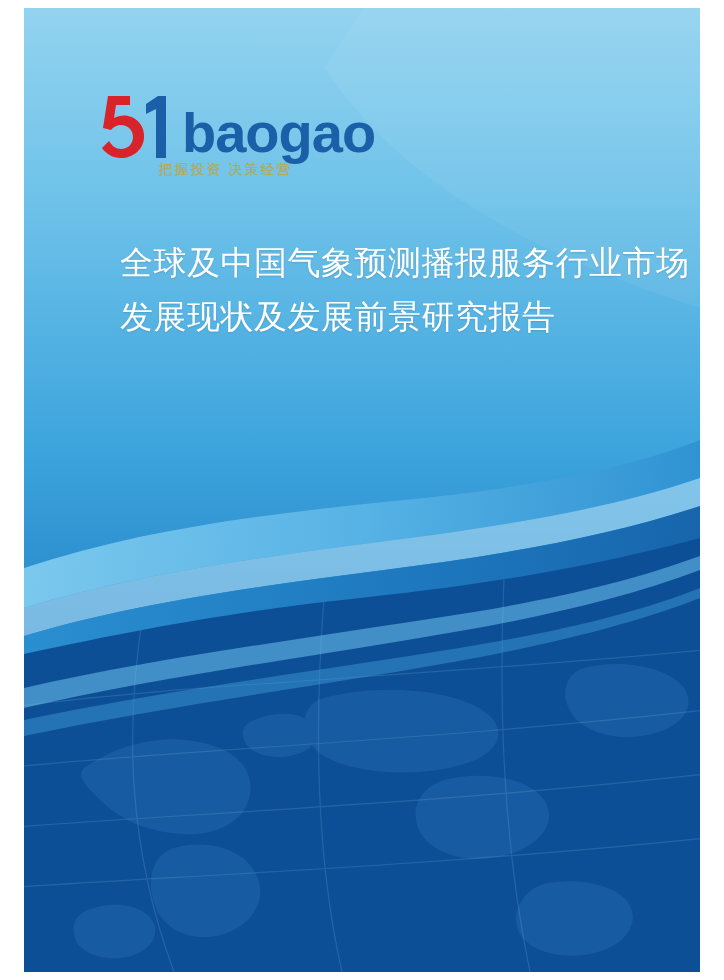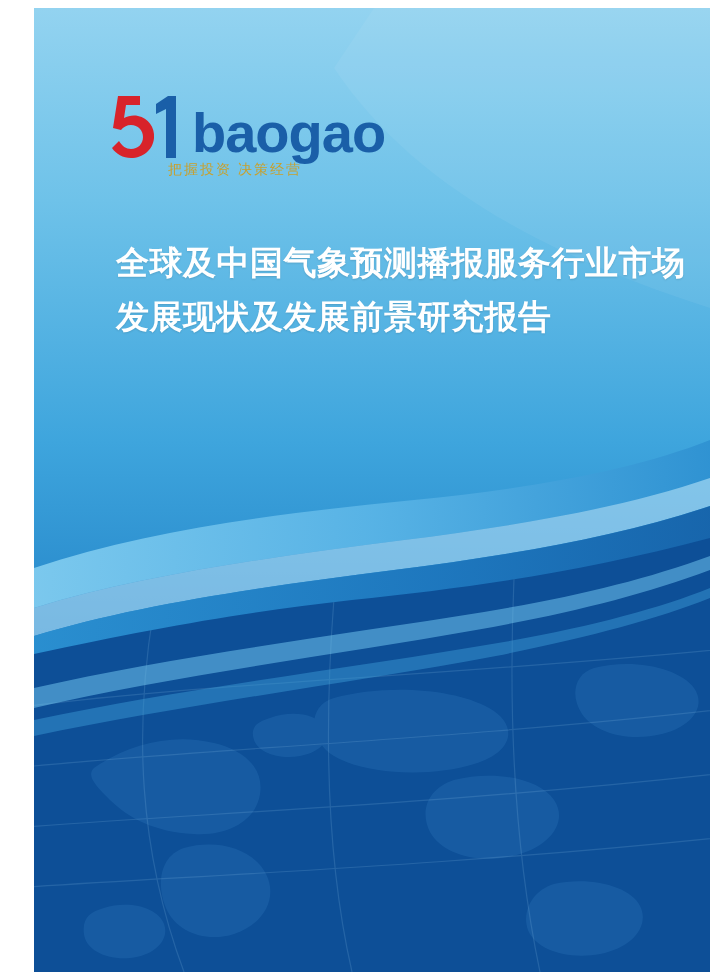--- a/index.html
+++ b/index.html
@@ -17,21 +17,20 @@
   }
   
   .cover {
     position: absolute;
     left: 24px;
     top: 8px;
     width: 676px;
     height: 964px;
     overflow: hidden;
     background: linear-gradient(180deg, #8fd0ef 0%, #6dc0e8 18%, #3ba3dc 42%, #1f7fc4 62%, #1769b4 78%, #13599f 100%);
-    margin-left: 10px;
   }
   .cover-svg {
     position: absolute;
     left: 0;
     top: 0;
     width: 676px;
     height: 964px;
     display: block;
   }
   
@@ -40,27 +39,27 @@
     left: 76px;
     top: 82px;
     width: 300px;
     height: 86px;
   }
   .logo-svg { display:block; width:300px; height:86px; }
 
   
   .title {
     position: absolute;
-    left: 82px;
+    left: 96px;
     top: 228px;
     width: 580px;
     color: #ffffff;
     font-size: 33px;
     line-height: 54px;
-    font-weight: bold;
+    font-weight: normal;
     letter-spacing: 0.5px;
     text-shadow: 0 1px 2px rgba(0,0,0,0.12);
   }
 </style>
 </head>
 <body>
 
 <div class="page">
   <div class="cover">
 

